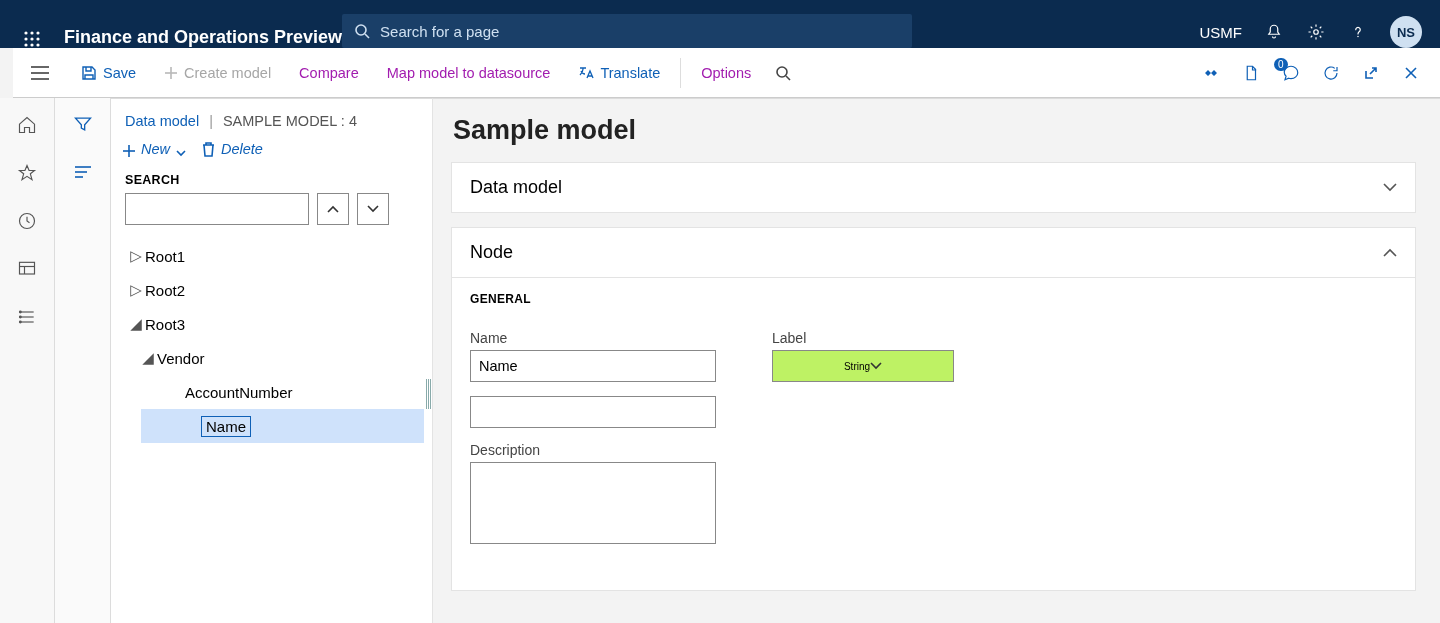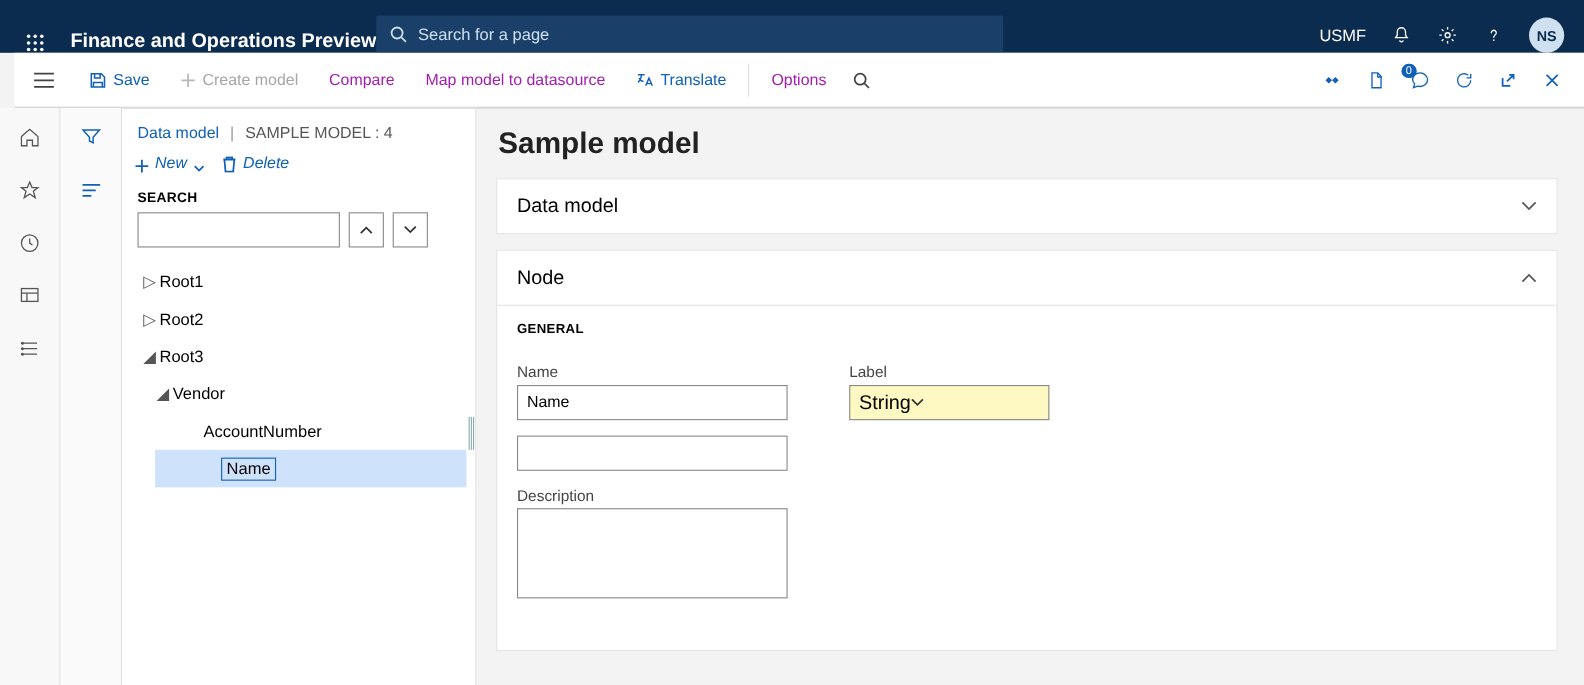--- a/index.html
+++ b/index.html
@@ -85,21 +85,21 @@
   .panel{ background:#fff; border:1px solid #e3e3e3; margin-bottom:14px;}
   .panel .phead{ display:flex; align-items:center; justify-content:space-between; padding:14px 18px; font-size:18px; font-weight:500; cursor:pointer;}
   .panel .phead svg{ fill:none; stroke:#555; stroke-width:1.6;}
   .panel .pbody{ border-top:1px solid #e3e3e3; padding:14px 18px 28px 18px;}
   .pbody .section-title{ font-size:12px; font-weight:700; letter-spacing:.3px; margin-bottom:24px;}
   .pbody .cols{ display:flex; gap:56px; align-items:flex-start;}
   .field{ margin-bottom:14px; }
   .field label{ display:block; font-size:14px; color:#444; margin-bottom:4px;}
   .field input[type=text]{ width:246px; height:32px; border:1px solid #888; padding:0 8px; font-size:14.5px;}
   .field textarea{ width:246px; height:82px; border:1px solid #888; padding:6px 8px; font-size:14.5px; resize:none;}
-  .select{ width:182px; height:32px; border:1px solid #888; display:flex; align-items:center; justify-content:flex-start; padding:0 8px; font-size:18px; cursor:pointer; background:#fef9c3;}
+  .select{ width:182px; height:32px; border:1px solid #888; display:flex; align-items:center; justify-content:center; padding:0 8px; font-size:10px; cursor:pointer; background:#bef264;}
   .select svg{ fill:none; stroke:#333; stroke-width:1.6;}
 
 </style>
 </head>
 <body>
 
 <div class="topbar">
   <div class="waffle">
     <svg width="18" height="18" viewBox="0 0 18 18">
         <circle cx="3" cy="3" r="1.6"></circle>

